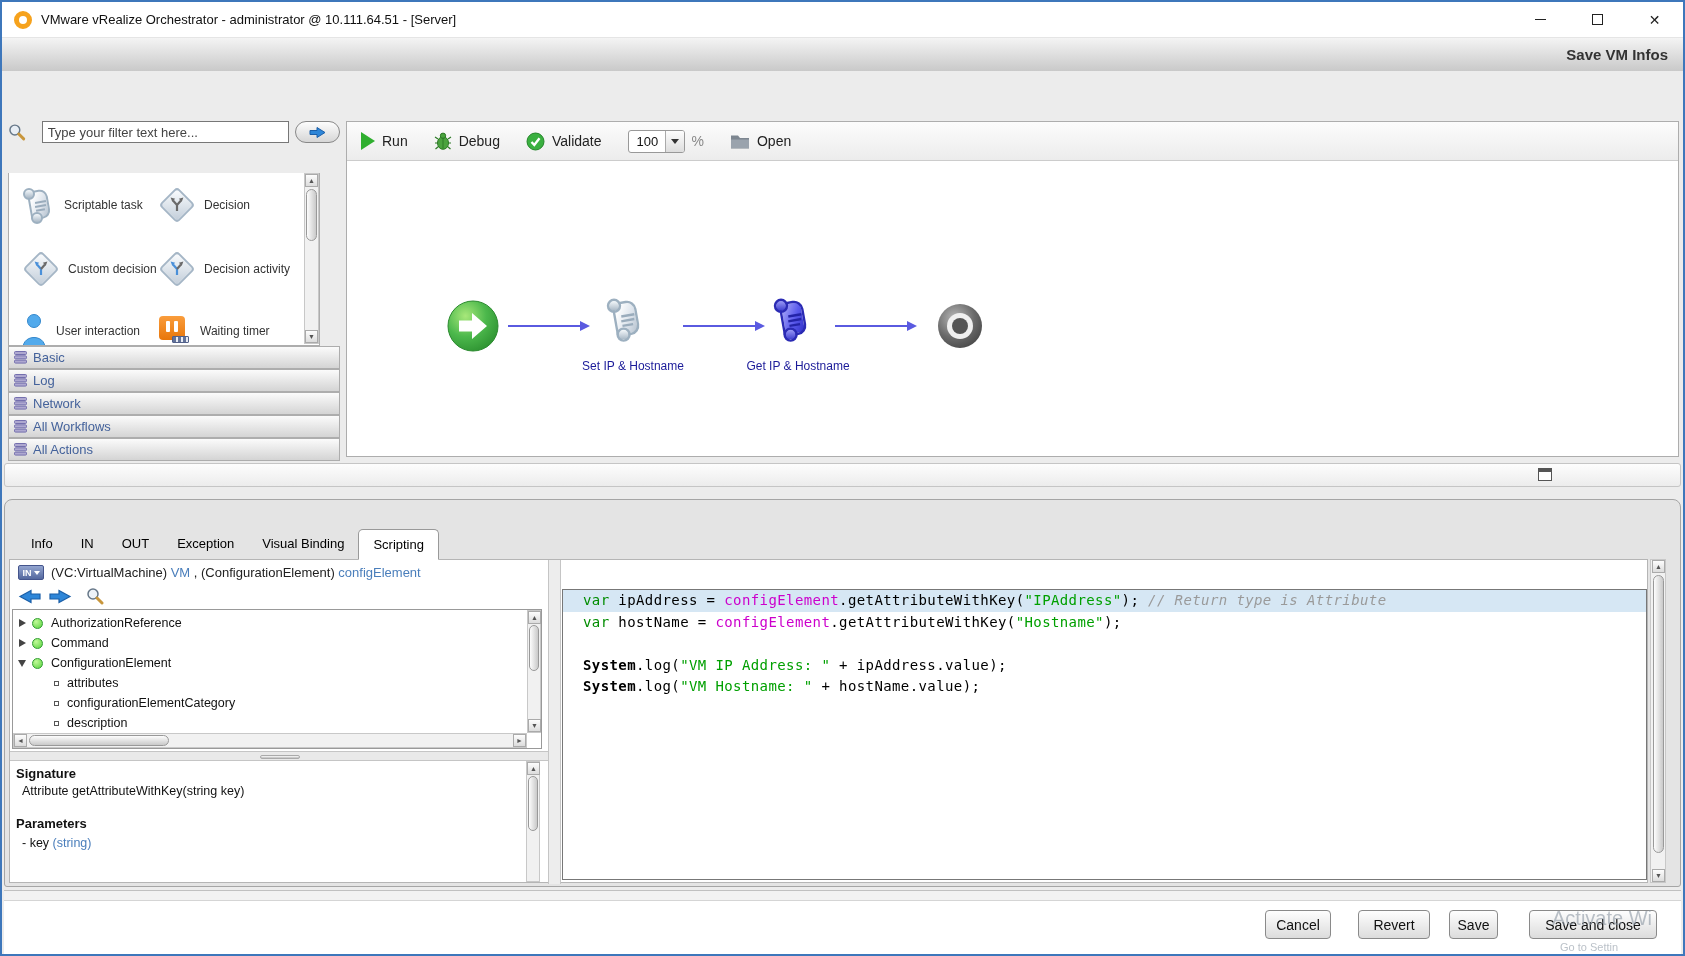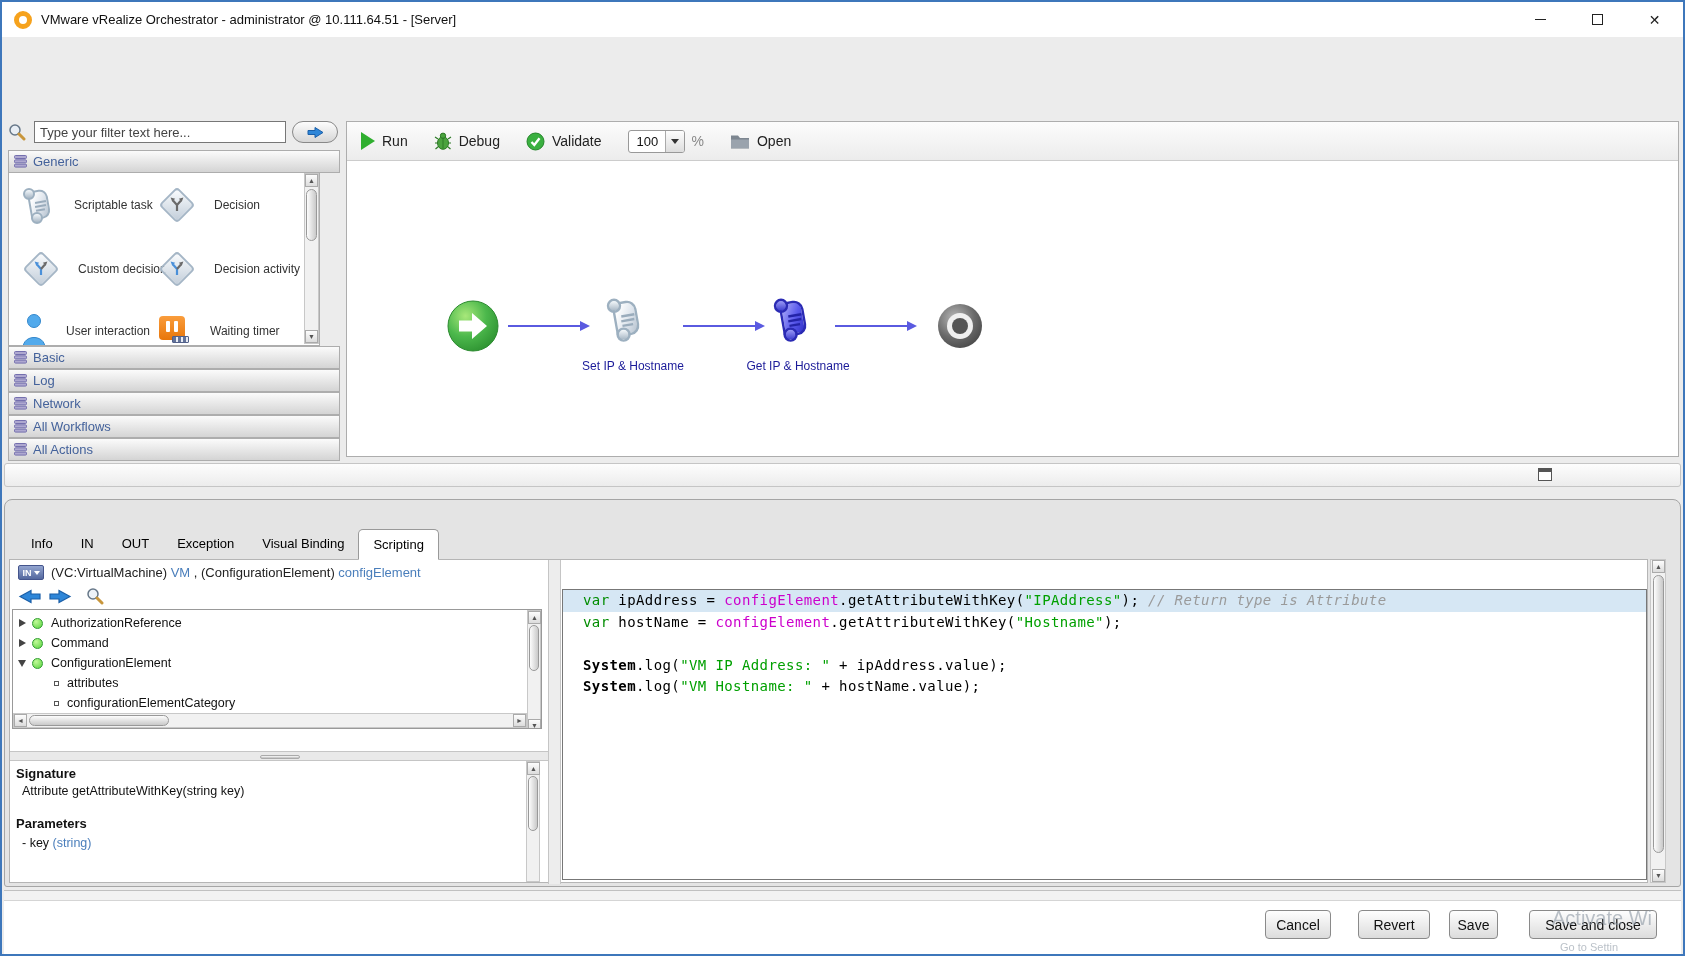--- a/index.html
+++ b/index.html
@@ -21,26 +21,26 @@
 
 
 .tabbar{position:absolute;top:69px;left:0;right:0;height:44px;background:#e9e9e9;display:flex;align-items:stretch;padding-left:22px}
 .tab{display:flex;align-items:center;padding:0 15px;font-size:13.5px;color:#000}
 .tab.active{background:#fff;border:1px solid #9a9a9a;border-bottom:none;border-radius:6px 6px 0 0;margin-top:3px;position:relative;z-index:2}
 
 
 .main{position:absolute;top:113px;left:0;right:0;height:344px;background:#ececec}
 .left-panel{position:absolute;left:6px;top:5px;width:332px;height:339px}
 .filter-row{position:absolute;left:0;top:0;width:332px;height:24px;display:flex;align-items:center}
-.filter-input{width:252px;height:22px;border:1px solid #777;font-size:13px;padding:2px 5px;color:#333;background:#fff;margin-left:8px}
+.filter-input{width:252px;height:22px;border:1px solid #777;font-size:13px;padding:2px 5px;color:#333;background:#fff;margin-left:16px}
 .filter-input::placeholder{color:#444;opacity:1}
 .go-btn{width:46px;height:22px;margin-left:6px;border:1px solid #888;border-radius:11px;background:linear-gradient(#fdfdfd,#d6d6d6);display:flex;align-items:center;justify-content:center}
 .cat-header{position:absolute;left:0;width:332px;height:23px;background:linear-gradient(#fbfbfb,#d4d4d4);border:1px solid #adadad;display:flex;align-items:center;gap:6px;padding-left:5px;font-size:13px;color:#44629b}
 .palette{position:absolute;left:0;top:53px;width:312px;height:173px;background:#fff;border:1px solid #adadad;border-top:none;overflow:hidden}
-.p-item{position:absolute;display:flex;align-items:center;gap:17px;font-size:12px;color:#333}
+.p-item{position:absolute;display:flex;align-items:center;gap:7px;font-size:12px;color:#333}
 .pal-label{white-space:nowrap}
 
 
 .scroll-icon{position:relative;display:inline-block;width:36px;height:40px}
 .sc-paper{position:absolute;left:8px;top:5px;width:20px;height:29px;background:linear-gradient(120deg,#ffffff 15%,#dde4ec 60%,#b5c1ce);border:2px solid #9db0c0;border-radius:3px 8px 8px 3px;transform:rotate(-10deg)}
 .sc-curl-top{position:absolute;left:2px;top:3px;width:12px;height:12px;border-radius:50%;background:linear-gradient(#f4f8fb,#a9b8c6);border:2px solid #9db0c0}
 .sc-curl-bot{position:absolute;left:10px;bottom:1px;width:12px;height:12px;border-radius:50%;background:linear-gradient(#f4f8fb,#a9b8c6);border:2px solid #9db0c0}
 .sc-line{position:absolute;height:2px;background:#9aacbc;transform:rotate(-10deg)}
 .sc-l1{left:14px;top:16px;width:11px}.sc-l2{left:14px;top:20px;width:11px}.sc-l3{left:15px;top:24px;width:9px}
 .scroll-icon.blue .sc-paper{background:linear-gradient(120deg,#a2a2f8 10%,#5b5bec 55%,#3030c8);border-color:#2b2bb4}
@@ -89,21 +89,21 @@
 .bp-tab.active{background:#fff;border:1px solid #999;border-bottom:1px solid #fff;border-radius:5px 5px 0 0;margin-bottom:-1px}
 .bp-content{position:absolute;top:59px;left:4px;width:1639px;height:324px;background:#fff;border:1px solid #b5b5b5}
 
 .context-line{position:absolute;left:8px;top:5px;display:flex;align-items:center;gap:7px;font-size:13px}
 .in-badge{width:26px;height:15px;border-radius:2px;background:linear-gradient(#93a5d0,#54689e);border:1px solid #44548c;color:#fff;font-size:9px;font-weight:bold;display:flex;align-items:center;justify-content:center;gap:2px}
 .badge-arrow{width:0;height:0;border-top:4px solid #fff;border-left:3px solid transparent;border-right:3px solid transparent}
 .ctx-plain{color:#222}
 .ctx-link{color:#4a7ebb}
 .nav-row{position:absolute;left:8px;top:27px;display:flex;align-items:center;gap:6px}
 
-.tree-box{position:absolute;left:2px;top:49px;width:530px;height:120px;border:1px solid #999;background:#fff;overflow:hidden}
+.tree-box{position:absolute;left:2px;top:49px;width:530px;height:140px;border:1px solid #999;background:#fff;overflow:hidden}
 .tree-row{position:absolute;left:0;width:500px;height:20px;display:flex;align-items:center;font-size:12.5px;color:#111}
 .exp-r{width:0;height:0;border-left:7px solid #444;border-top:4.5px solid transparent;border-bottom:4.5px solid transparent;margin-left:6px}
 .exp-d{width:0;height:0;border-top:7px solid #444;border-left:4.5px solid transparent;border-right:4.5px solid transparent;margin-left:5px}
 .green-dot{width:11px;height:11px;border-radius:50%;background:radial-gradient(circle at 35% 30%,#c2fa9a,#58d23e);border:1.5px solid #2f9e2f;margin-left:6px}
 .attr-square{width:5px;height:5px;border:1.5px solid #555;background:#fff;margin-left:41px}
 .tree-label{margin-left:8px;white-space:nowrap}
 
 .splitter-h{position:absolute;left:0;top:191px;width:545px;height:10px;background:#e9e9e9;border-top:1px solid #c5c5c5;border-bottom:1px solid #c5c5c5}
 .grip{position:absolute;left:250px;top:3px;width:40px;height:4px;border-radius:2px;background:linear-gradient(#fdfdfd,#bbb);border:1px solid #aaa}
 
@@ -153,46 +153,41 @@
         </span>
       <span class="win-btn">
           <span class="glyph-max"></span>
         </span>
       <span class="win-btn">
           <span class="glyph-close">✕</span>
         </span>
     </div>
   </div>
 
+  <div class="wfbar">
+    <span>Save VM Infos</span>
+  </div>
 
 
   <div class="main">
 
     <div class="left-panel">
       <div class="filter-row">
         <svg width="18" height="18" viewBox="0 0 18 18">
             <circle cx="7" cy="7" r="5" fill="#e8eef5" stroke="#667788" stroke-width="1.5"></circle>
             <line x1="11" y1="11" x2="16" y2="16" stroke="#c8963c" stroke-width="3" stroke-linecap="round"></line>
           </svg>
         <input class="filter-input" type="text" placeholder="Type your filter text here..." style="">
         <span class="go-btn">
           <svg width="20" height="13" viewBox="0 0 20 13">
               <path d="M10 1.5 v3 H3 v4 h7 v3 l8 -5 z" fill="#2e86d8" stroke="#1b5fa8"></path>
             </svg>
         </span>
       </div>
 
-      <div class="cat-header" style="top:30px">
-        <svg class="cat-icon" width="13" height="13" viewBox="0 0 13 13">
-            <rect x="0.5" y="0.5" width="12" height="3" rx="1" fill="#aea8d0" stroke="#746fae"></rect>
-            <rect x="0.5" y="4.8" width="12" height="3" rx="1" fill="#aea8d0" stroke="#746fae"></rect>
-            <rect x="0.5" y="9.1" width="12" height="3" rx="1" fill="#aea8d0" stroke="#746fae"></rect>
-          </svg>
-        <span>Generic</span>
-      </div>
 
       <div class="palette">
         <div class="p-item" style="left:12px;top:12px">
           <span class="scroll-icon">
               <span class="sc-paper"></span>
               <span class="sc-curl-top"></span>
               <span class="sc-curl-bot"></span>
               <span class="sc-line sc-l1"></span>
               <span class="sc-line sc-l2"></span>
               <span class="sc-line sc-l3"></span>

